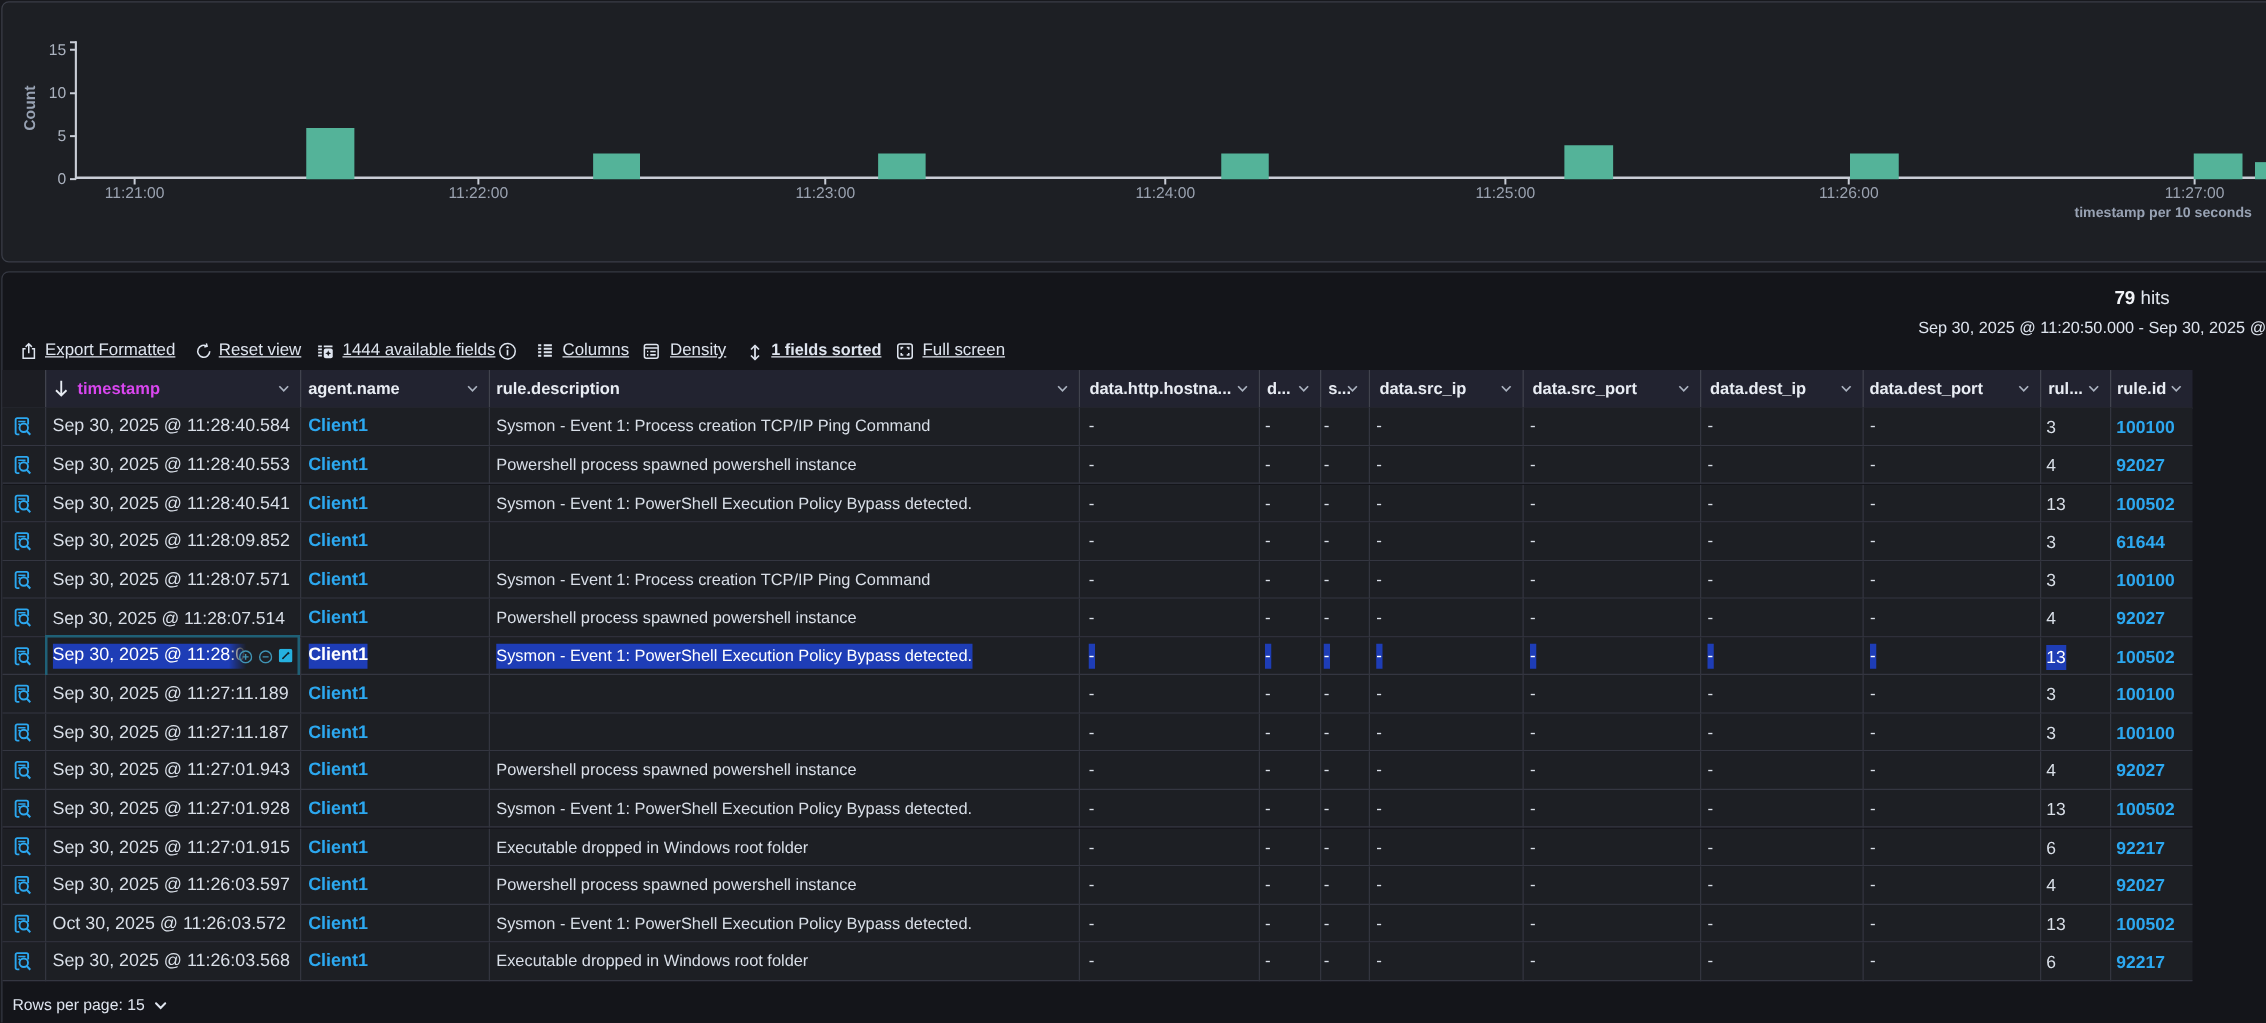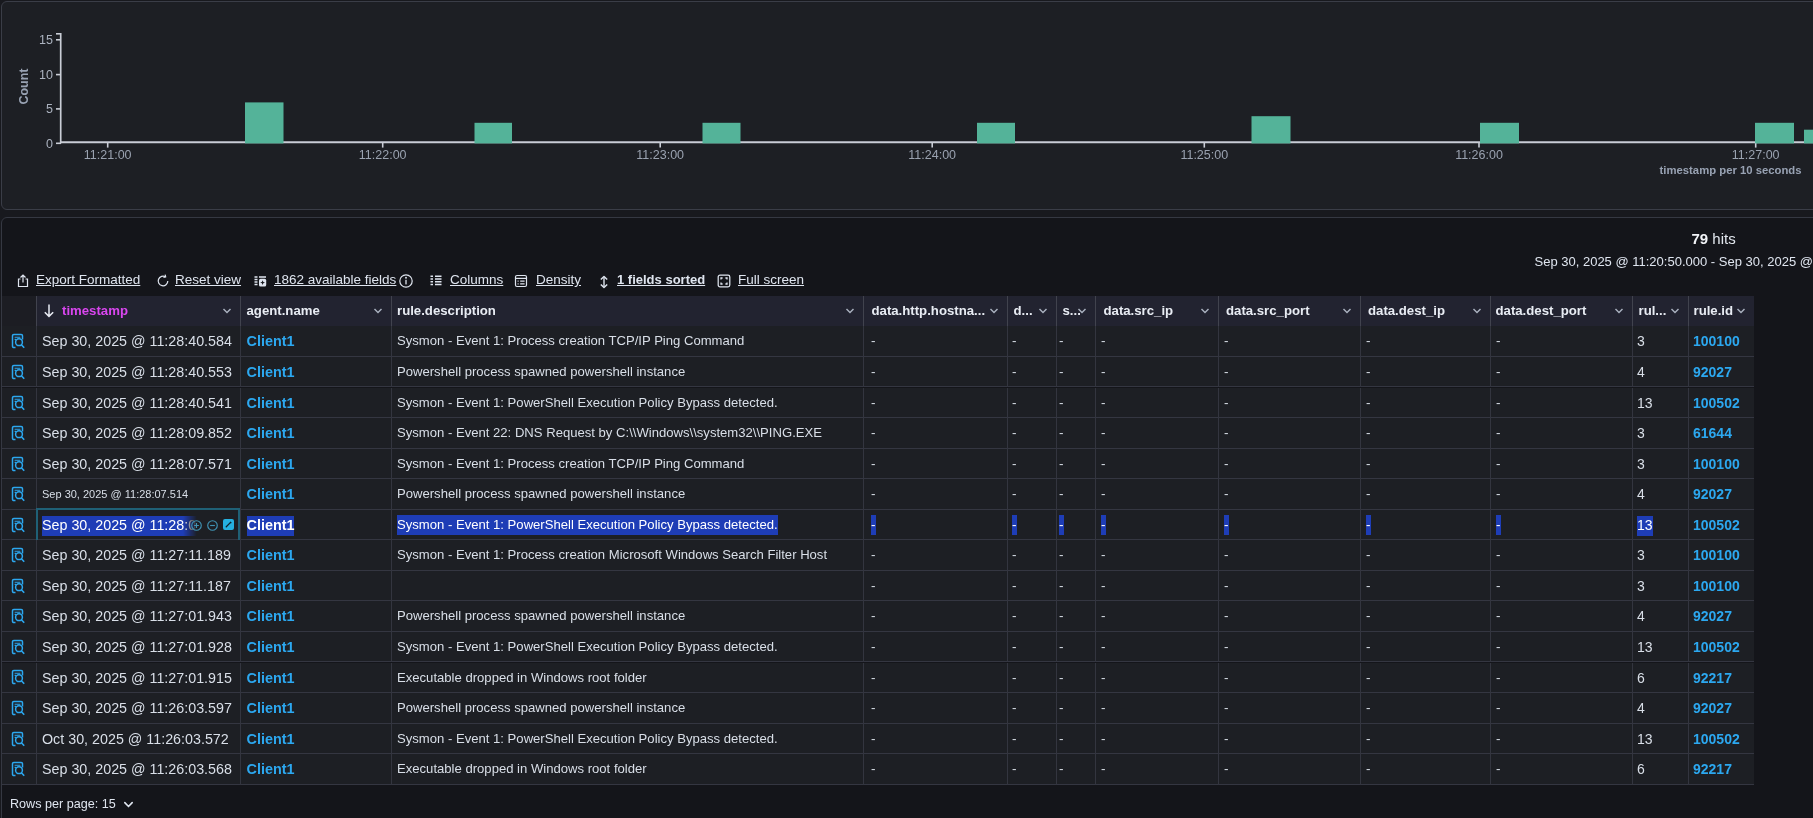--- a/index.html
+++ b/index.html
@@ -77,21 +77,21 @@
     </svg>
 <div class="toolitem" style="left:175px;">
       <span class="ttext">Reset view</span>
     </div>
 <svg class="abs" style="left:252px;top:273px" width="16" height="16" viewBox="0 0 16 16">
       <path d="M2.5 4 H5.5 M2.5 6.5 H5.5 M2.5 9 H5.5 M2.5 11.5 H5.5 M7 4 H14" stroke="#dfe5ef" stroke-width="1.4" fill="none"></path>
       <rect x="7" y="5.8" width="7.2" height="7.7" rx="1.6" fill="#dfe5ef"></rect>
       <path d="M10.6 7.2 L11.3 8.9 L13 9.6 L11.3 10.3 L10.6 12 L9.9 10.3 L8.2 9.6 L9.9 8.9 Z" fill="#16171c"></path>
     </svg>
 <div class="toolitem" style="left:274px;">
-      <span class="ttext">1862 available fields</span>
+      <span class="ttext">1444 available fields</span>
     </div>
 <svg class="abs" style="left:398px;top:273px" width="16" height="16" viewBox="0 0 16 16">
       <circle cx="8" cy="8" r="6.2" stroke="#dfe5ef" stroke-width="1.2" fill="none"></circle>
       <rect x="7.35" y="6.8" width="1.3" height="4.6" fill="#dfe5ef"></rect>
       <circle cx="8" cy="4.7" r="0.95" fill="#dfe5ef"></circle>
     </svg>
 <svg class="abs" style="left:428px;top:273px" width="16" height="16" viewBox="0 0 16 16">
       <path d="M2.5 3.2 H5 M2.5 6 H5 M2.5 8.8 H5 M2.5 11.6 H5" stroke="#dfe5ef" stroke-width="1.5"></path>
       <path d="M7 3.2 H13.5 M7 6 H13.5 M7 8.8 H13.5 M7 11.6 H13.5" stroke="#dfe5ef" stroke-width="1.5"></path>
     </svg>
@@ -292,21 +292,20 @@
 <div class="abs" style="left:1632px;top:418.0px;width:1px;height:30.55px;background:#33353f;"></div>
 <div class="abs" style="left:1687.5px;top:418.0px;width:1px;height:30.55px;background:#33353f;"></div>
 <svg class="abs" style="left:10px;top:425.04999999999995px" width="16" height="17" viewBox="0 0 16 17">
       <path d="M12.5 6.5 V2.8 A1.3 1.3 0 0 0 11.2 1.5 H3.8 A1.3 1.3 0 0 0 2.5 2.8 V13.2 A1.3 1.3 0 0 0 3.8 14.5 H5.5" stroke="#2ca8f0" stroke-width="1.5" fill="none"></path>
       <path d="M4.6 4.2 H10.4 M4.6 6.4 H6" stroke="#2ca8f0" stroke-width="1.1" fill="none"></path>
       <circle cx="9" cy="9.2" r="3.4" stroke="#2ca8f0" stroke-width="1.5" fill="none"></circle>
       <path d="M11.4 11.8 L14.2 14.8" stroke="#2ca8f0" stroke-width="1.6" fill="none"></path>
     </svg>
 <div class="abs" style="left:42px;top:418.0px;height:30.55px;line-height:30.55px;font-size:14.3px;color:#d9dfe8;white-space:nowrap;">Sep 30, 2025 @ 11:28:09.852</div>
 <div class="abs" style="left:246.5px;top:418.0px;height:30.55px;line-height:30.55px;font-size:14.4px;"><span class="blue">Client1</span></div>
-<div class="abs" style="left:397px;top:418.0px;height:30.55px;line-height:30.55px;font-size:13.1px;color:#d9dfe8;white-space:nowrap;">Sysmon - Event 22: DNS Request by C:\\Windows\\system32\\PING.EXE</div>
 <div class="abs" style="left:871px;top:418.0px;height:30.55px;line-height:30.55px;font-size:13.5px;color:#d9dfe8;">-</div>
 <div class="abs" style="left:1012px;top:418.0px;height:30.55px;line-height:30.55px;font-size:13.5px;color:#d9dfe8;">-</div>
 <div class="abs" style="left:1059px;top:418.0px;height:30.55px;line-height:30.55px;font-size:13.5px;color:#d9dfe8;">-</div>
 <div class="abs" style="left:1101px;top:418.0px;height:30.55px;line-height:30.55px;font-size:13.5px;color:#d9dfe8;">-</div>
 <div class="abs" style="left:1224px;top:418.0px;height:30.55px;line-height:30.55px;font-size:13.5px;color:#d9dfe8;">-</div>
 <div class="abs" style="left:1366px;top:418.0px;height:30.55px;line-height:30.55px;font-size:13.5px;color:#d9dfe8;">-</div>
 <div class="abs" style="left:1496px;top:418.0px;height:30.55px;line-height:30.55px;font-size:13.5px;color:#d9dfe8;">-</div>
 <div class="abs" style="left:1637px;top:418.0px;height:30.55px;line-height:30.55px;font-size:14px;color:#d9dfe8;">3</div>
 <div class="abs" style="left:1693px;top:418.0px;height:30.55px;line-height:30.55px;font-size:14px;"><span class="blue">61644</span></div>
 <div class="abs" style="left:2px;top:448.6px;width:1752px;height:30.55px;background:#1d1f24;border-bottom:1px solid #343641;"></div>
@@ -352,21 +351,21 @@
 <div class="abs" style="left:1360px;top:479.1px;width:1px;height:30.55px;background:#33353f;"></div>
 <div class="abs" style="left:1489.5px;top:479.1px;width:1px;height:30.55px;background:#33353f;"></div>
 <div class="abs" style="left:1632px;top:479.1px;width:1px;height:30.55px;background:#33353f;"></div>
 <div class="abs" style="left:1687.5px;top:479.1px;width:1px;height:30.55px;background:#33353f;"></div>
 <svg class="abs" style="left:10px;top:486.15px" width="16" height="17" viewBox="0 0 16 17">
       <path d="M12.5 6.5 V2.8 A1.3 1.3 0 0 0 11.2 1.5 H3.8 A1.3 1.3 0 0 0 2.5 2.8 V13.2 A1.3 1.3 0 0 0 3.8 14.5 H5.5" stroke="#2ca8f0" stroke-width="1.5" fill="none"></path>
       <path d="M4.6 4.2 H10.4 M4.6 6.4 H6" stroke="#2ca8f0" stroke-width="1.1" fill="none"></path>
       <circle cx="9" cy="9.2" r="3.4" stroke="#2ca8f0" stroke-width="1.5" fill="none"></circle>
       <path d="M11.4 11.8 L14.2 14.8" stroke="#2ca8f0" stroke-width="1.6" fill="none"></path>
     </svg>
-<div class="abs" style="left:42px;top:479.1px;height:30.55px;line-height:30.55px;font-size:11px;color:#d9dfe8;white-space:nowrap;">Sep 30, 2025 @ 11:28:07.514</div>
+<div class="abs" style="left:42px;top:479.1px;height:30.55px;line-height:30.55px;font-size:14px;color:#d9dfe8;white-space:nowrap;">Sep 30, 2025 @ 11:28:07.514</div>
 <div class="abs" style="left:246.5px;top:479.1px;height:30.55px;line-height:30.55px;font-size:14.4px;"><span class="blue">Client1</span></div>
 <div class="abs" style="left:397px;top:479.1px;height:30.55px;line-height:30.55px;font-size:13.1px;color:#d9dfe8;white-space:nowrap;">Powershell process spawned powershell instance</div>
 <div class="abs" style="left:871px;top:479.1px;height:30.55px;line-height:30.55px;font-size:13.5px;color:#d9dfe8;">-</div>
 <div class="abs" style="left:1012px;top:479.1px;height:30.55px;line-height:30.55px;font-size:13.5px;color:#d9dfe8;">-</div>
 <div class="abs" style="left:1059px;top:479.1px;height:30.55px;line-height:30.55px;font-size:13.5px;color:#d9dfe8;">-</div>
 <div class="abs" style="left:1101px;top:479.1px;height:30.55px;line-height:30.55px;font-size:13.5px;color:#d9dfe8;">-</div>
 <div class="abs" style="left:1224px;top:479.1px;height:30.55px;line-height:30.55px;font-size:13.5px;color:#d9dfe8;">-</div>
 <div class="abs" style="left:1366px;top:479.1px;height:30.55px;line-height:30.55px;font-size:13.5px;color:#d9dfe8;">-</div>
 <div class="abs" style="left:1496px;top:479.1px;height:30.55px;line-height:30.55px;font-size:13.5px;color:#d9dfe8;">-</div>
 <div class="abs" style="left:1637px;top:479.1px;height:30.55px;line-height:30.55px;font-size:14px;color:#d9dfe8;">4</div>
@@ -430,21 +429,20 @@
 <div class="abs" style="left:1632px;top:540.2px;width:1px;height:30.55px;background:#33353f;"></div>
 <div class="abs" style="left:1687.5px;top:540.2px;width:1px;height:30.55px;background:#33353f;"></div>
 <svg class="abs" style="left:10px;top:547.25px" width="16" height="17" viewBox="0 0 16 17">
       <path d="M12.5 6.5 V2.8 A1.3 1.3 0 0 0 11.2 1.5 H3.8 A1.3 1.3 0 0 0 2.5 2.8 V13.2 A1.3 1.3 0 0 0 3.8 14.5 H5.5" stroke="#2ca8f0" stroke-width="1.5" fill="none"></path>
       <path d="M4.6 4.2 H10.4 M4.6 6.4 H6" stroke="#2ca8f0" stroke-width="1.1" fill="none"></path>
       <circle cx="9" cy="9.2" r="3.4" stroke="#2ca8f0" stroke-width="1.5" fill="none"></circle>
       <path d="M11.4 11.8 L14.2 14.8" stroke="#2ca8f0" stroke-width="1.6" fill="none"></path>
     </svg>
 <div class="abs" style="left:42px;top:540.2px;height:30.55px;line-height:30.55px;font-size:14.3px;color:#d9dfe8;white-space:nowrap;">Sep 30, 2025 @ 11:27:11.189</div>
 <div class="abs" style="left:246.5px;top:540.2px;height:30.55px;line-height:30.55px;font-size:14.4px;"><span class="blue">Client1</span></div>
-<div class="abs" style="left:397px;top:540.2px;height:30.55px;line-height:30.55px;font-size:13.1px;color:#d9dfe8;white-space:nowrap;">Sysmon - Event 1: Process creation Microsoft Windows Search Filter Host</div>
 <div class="abs" style="left:871px;top:540.2px;height:30.55px;line-height:30.55px;font-size:13.5px;color:#d9dfe8;">-</div>
 <div class="abs" style="left:1012px;top:540.2px;height:30.55px;line-height:30.55px;font-size:13.5px;color:#d9dfe8;">-</div>
 <div class="abs" style="left:1059px;top:540.2px;height:30.55px;line-height:30.55px;font-size:13.5px;color:#d9dfe8;">-</div>
 <div class="abs" style="left:1101px;top:540.2px;height:30.55px;line-height:30.55px;font-size:13.5px;color:#d9dfe8;">-</div>
 <div class="abs" style="left:1224px;top:540.2px;height:30.55px;line-height:30.55px;font-size:13.5px;color:#d9dfe8;">-</div>
 <div class="abs" style="left:1366px;top:540.2px;height:30.55px;line-height:30.55px;font-size:13.5px;color:#d9dfe8;">-</div>
 <div class="abs" style="left:1496px;top:540.2px;height:30.55px;line-height:30.55px;font-size:13.5px;color:#d9dfe8;">-</div>
 <div class="abs" style="left:1637px;top:540.2px;height:30.55px;line-height:30.55px;font-size:14px;color:#d9dfe8;">3</div>
 <div class="abs" style="left:1693px;top:540.2px;height:30.55px;line-height:30.55px;font-size:14px;"><span class="blue">100100</span></div>
 <div class="abs" style="left:2px;top:570.8px;width:1752px;height:30.55px;background:#1d1f24;border-bottom:1px solid #343641;"></div>

